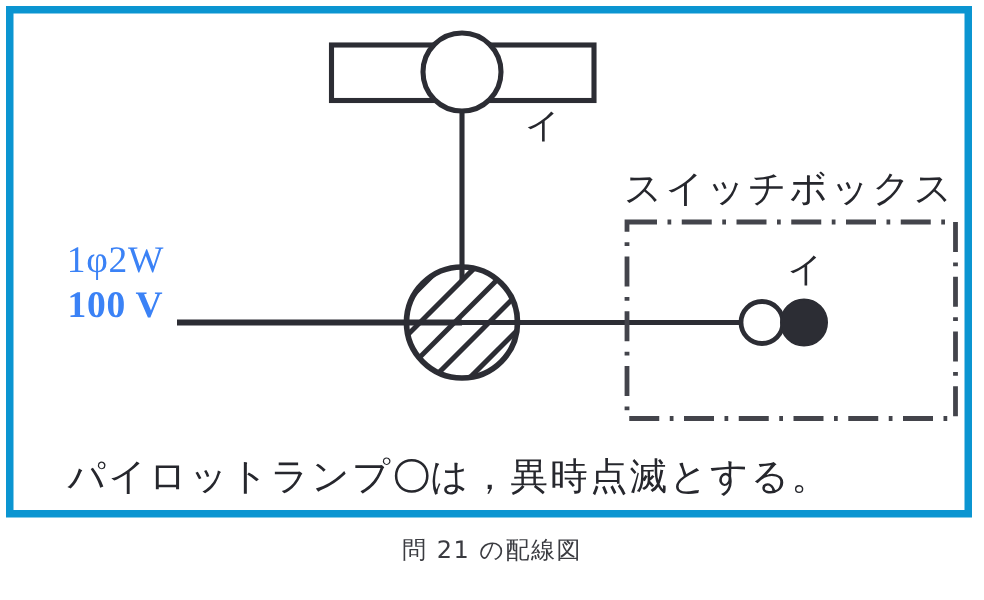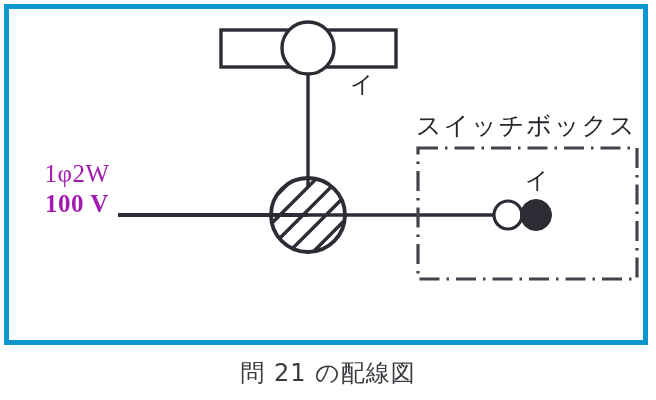--- a/index.html
+++ b/index.html
@@ -55,21 +55,21 @@
     line-height: 1;
   }
 
   .src-line {
     position: absolute;
     left: 8px;
     top: 150px;
     width: 120px;
     text-align: center;
     font-family: "Liberation Serif", serif;
-    color: #a21caf;
+    color: #3b82f6;
     line-height: 1.18;
     font-size: 25px;
     letter-spacing: 0.5px;
   }
   .src-line .row1 { display:block; }
   .src-line .row2 { display:block;font-weight:bold; }
   .src-line .row3 { display:block; letter-spacing: 9px; padding-left: 9px; font-size: 24px;}
 
   .label-i-top {
     left: 341px;
@@ -106,21 +106,21 @@
     letter-spacing: 0;
   }
 
   .caption {
     position: absolute;
     left: 0;
     top: 357px;
     width: 656px;
     text-align: center;
     font-family: "DejaVu Sans", sans-serif;
-    font-size: 24px;
+    font-size: 16px;
     color: #3a3b40;
     letter-spacing: 1px;
   }
 </style>
 </head>
 <body>
 
 <div id="root">
 
   <div class="figure-frame">
@@ -162,19 +162,22 @@
         <span class="row1">1φ2W</span>
         <span class="row2">100 V</span>
       </div>
 
       <div class="txt label-i-top">イ</div>
 
       <div class="txt label-switchbox">スイッチボックス</div>
 
       <div class="txt label-i-sw">イ</div>
 
+      <div class="txt note-line">
+        <span>パイロットランプ</span><span class="lamp-glyph">〇</span><span>は，異時点滅とする。</span>
+      </div>
 
     </div>
   </div>
 
   <div class="caption">問 21 の配線図</div>
 
 </div>
 
 </body></html>

